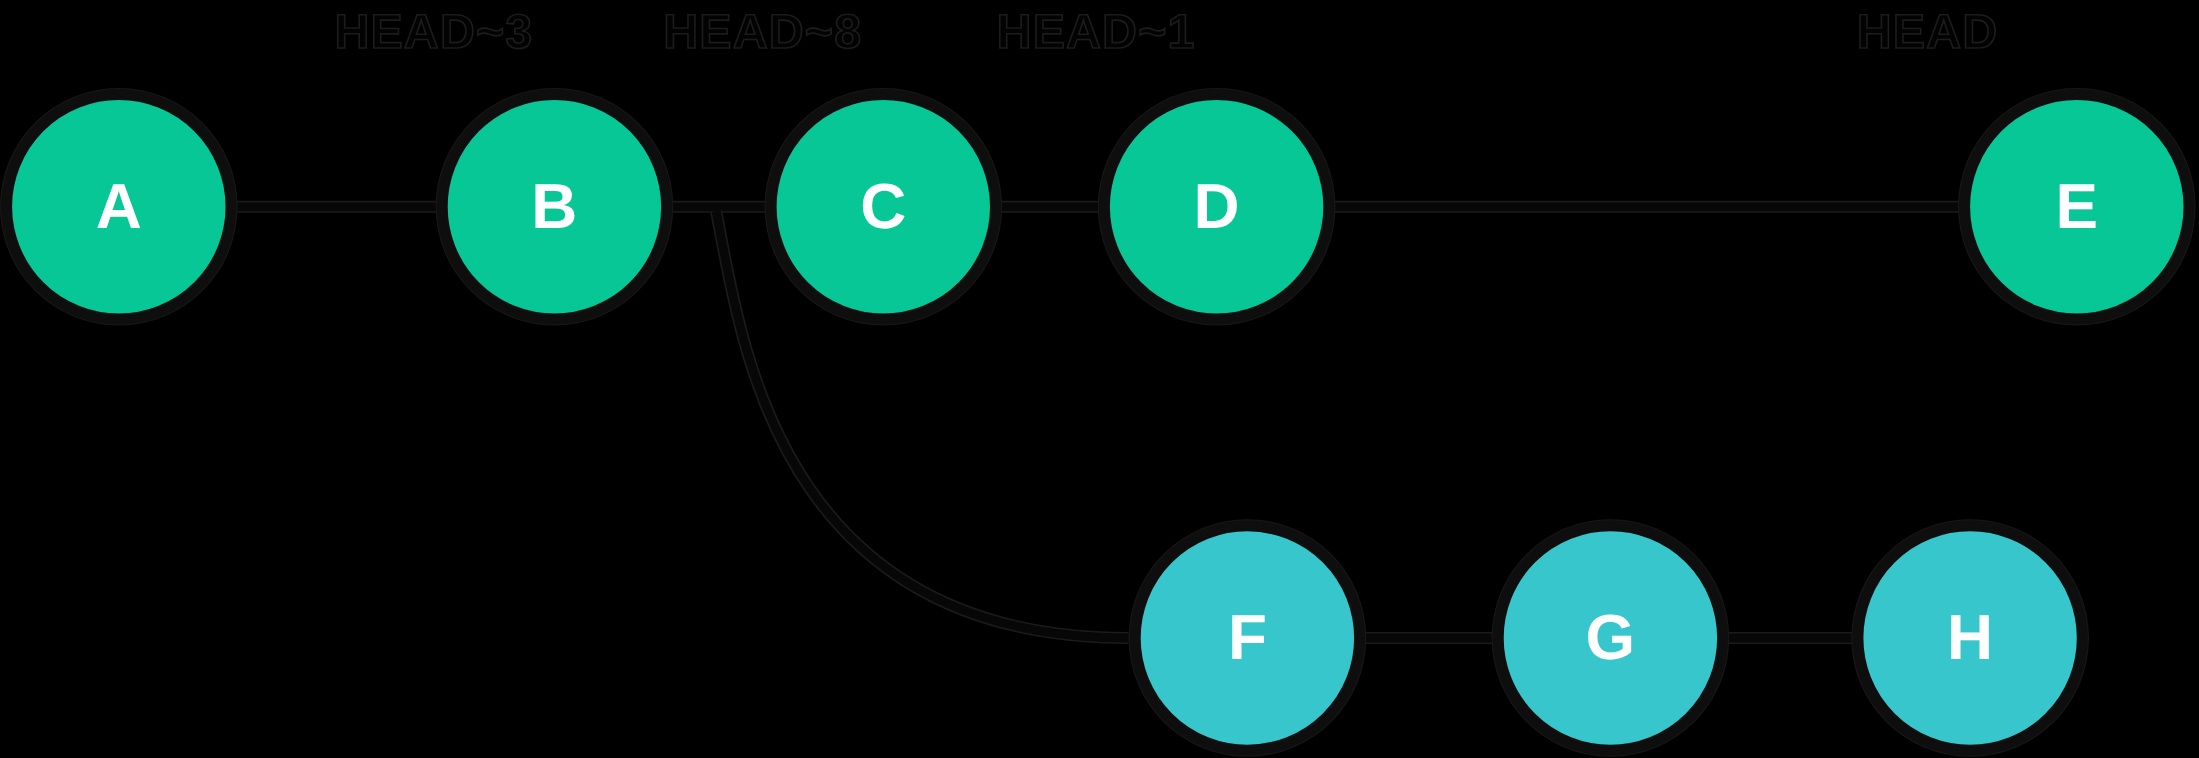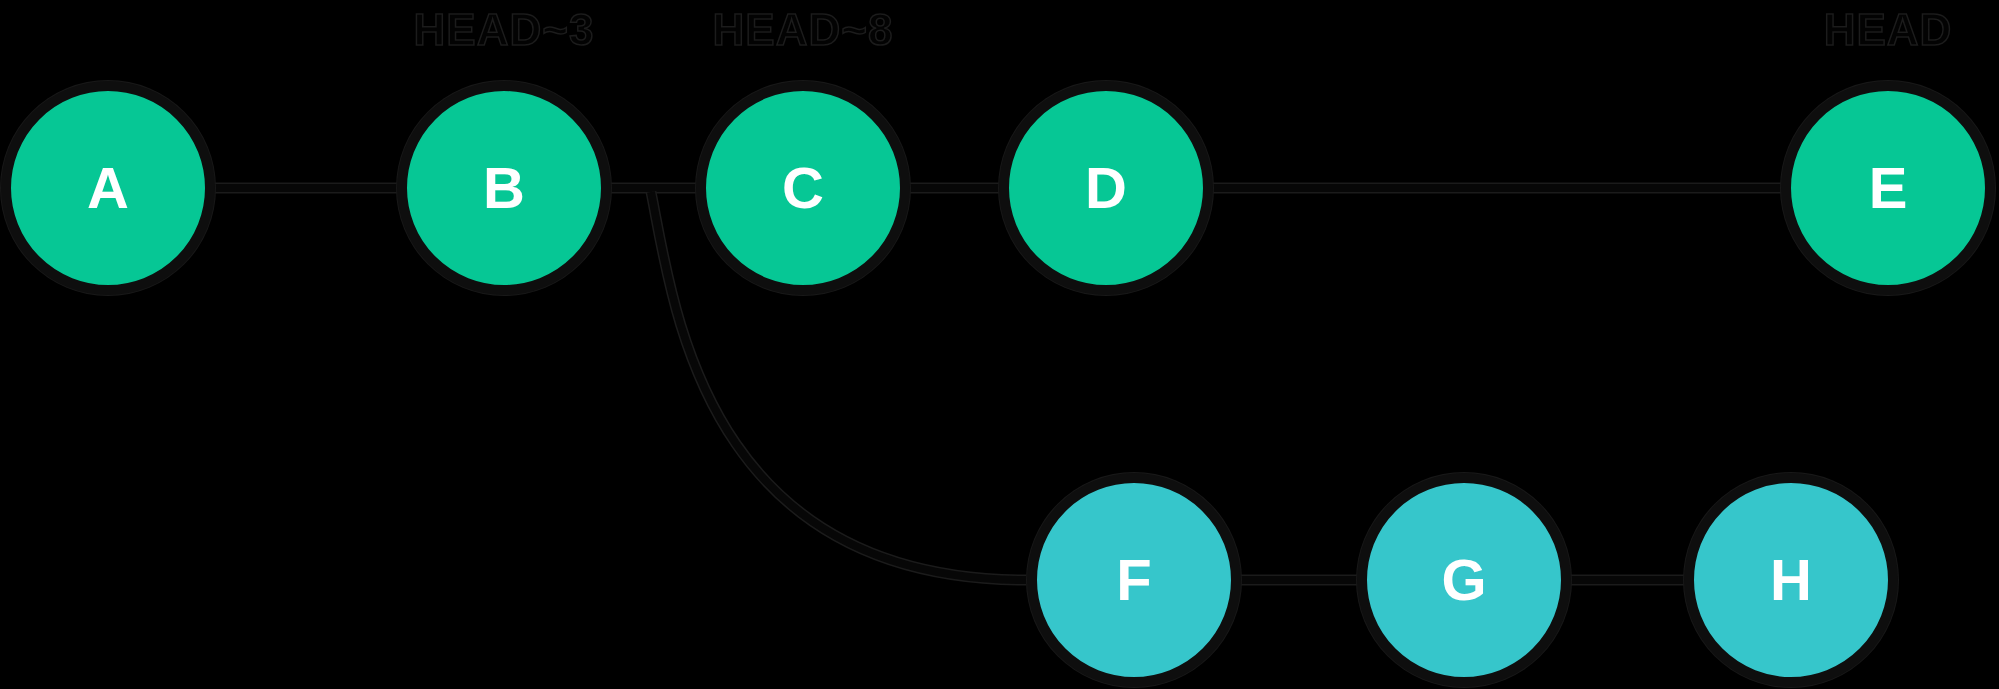--- a/index.html
+++ b/index.html
@@ -36,21 +36,21 @@
     font-weight: bold;
     font-size: 58px;
     line-height: 1;
     letter-spacing: 0;
     user-select: none;
   }
   .head-label {
     position: absolute;
     top: 8px;
     width: 400px;
-    text-align: center;
+    text-align: left;
     font-weight: bold;
     font-size: 44px;
     line-height: 1;
     letter-spacing: 1px;
     color: var(--head-label-color, #030303);
     -webkit-text-stroke: 1.5px var(--head-label-outline, #1c1c1c);
     text-shadow: 0 0 1px rgba(45,45,45,0.55);
     user-select: none;
   }
 </style>
@@ -81,20 +81,21 @@
       <span class="node-letter">B</span>
     </div>
     <div class="head-label" style="left: 304px;">HEAD~3</div>
     <div class="node" style="left: 696px; top: 81px; width: 194px; height: 194px; background: rgb(6, 199, 149); border: 10px solid rgb(14, 14, 14); box-shadow: rgb(24, 24, 24) 0px 0px 0px 1px;">
       <span class="node-letter">C</span>
     </div>
     <div class="head-label" style="left: 603px;">HEAD~8</div>
     <div class="node" style="left: 999px; top: 81px; width: 194px; height: 194px; background: rgb(6, 199, 149); border: 10px solid rgb(14, 14, 14); box-shadow: rgb(24, 24, 24) 0px 0px 0px 1px;">
       <span class="node-letter">D</span>
     </div>
+    <div class="head-label" style="left: 906px;">HEAD~1</div>
     <div class="node" style="left: 1781px; top: 81px; width: 194px; height: 194px; background: rgb(6, 199, 149); border: 10px solid rgb(14, 14, 14); box-shadow: rgb(24, 24, 24) 0px 0px 0px 1px;">
       <span class="node-letter">E</span>
     </div>
     <div class="head-label" style="left: 1688px;">HEAD</div>
     <div class="node" style="left: 1027px; top: 473px; width: 194px; height: 194px; background: rgb(54, 198, 203); border: 10px solid rgb(14, 14, 14); box-shadow: rgb(24, 24, 24) 0px 0px 0px 1px;">
       <span class="node-letter">F</span>
     </div>
     <div class="node" style="left: 1357px; top: 473px; width: 194px; height: 194px; background: rgb(54, 198, 203); border: 10px solid rgb(14, 14, 14); box-shadow: rgb(24, 24, 24) 0px 0px 0px 1px;">
       <span class="node-letter">G</span>
     </div>

